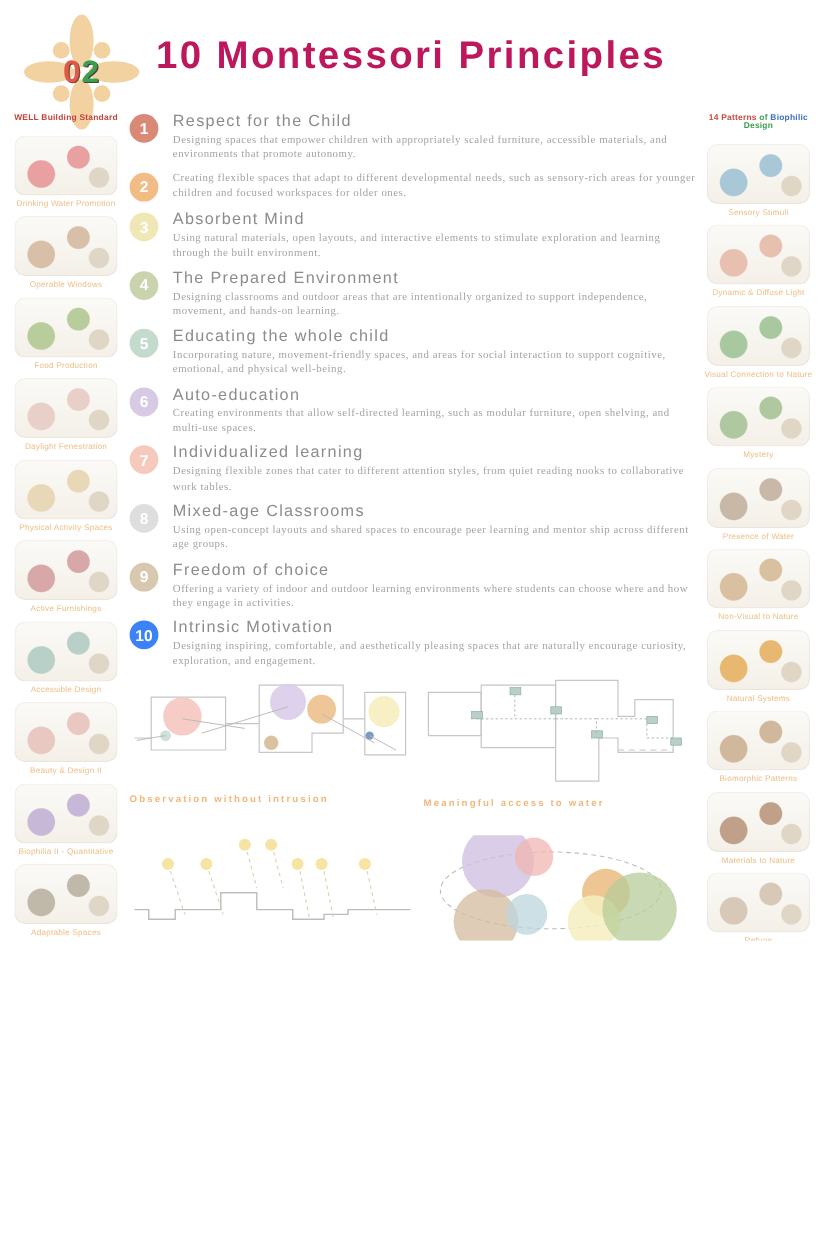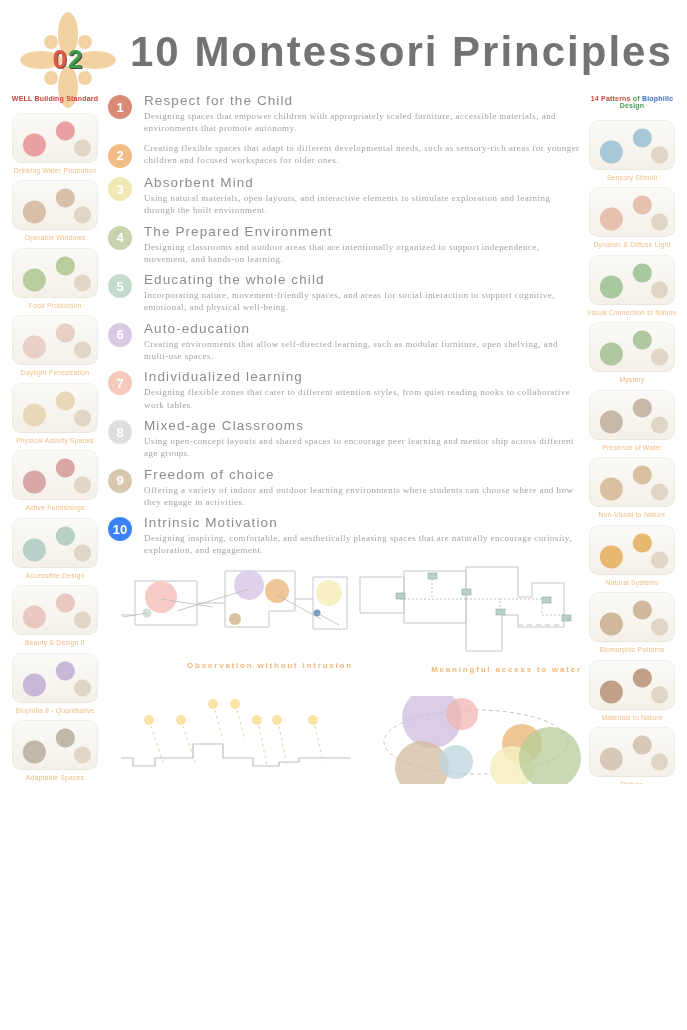--- a/index.html
+++ b/index.html
@@ -8,21 +8,21 @@
   .poster { position:relative; width:687px; height:784px; background:#ffffff; overflow:hidden; }
 
   
   .logo { position:absolute; left:18px; top:10px; width:100px; height:100px; }
   .logo svg { position:absolute; left:0; top:0; }
   .logo-num { position:absolute; left:0; top:34px; width:100px; text-align:center;
               font-size:26px; font-weight:bold; letter-spacing:1px; }
   .logo-num .zero { color:#e05a47; text-shadow:1px 1px 0 #7a4a3a; }
   .logo-num .two  { color:#3f9e4e; text-shadow:1px 1px 0 #444; }
   .page-title { position:absolute; left:130px; top:28px; width:550px;
-                font-size:42px; font-weight:bold; letter-spacing:2px; color:#737373; }
+                font-size:32px; font-weight:bold; letter-spacing:2px; color:#be185d; }
 
   
   .side-col { position:absolute; top:95px; width:100px; }
   .side-col.left  { left:5px; }
   .side-col.right { left:582px; }
   .side-title { font-size:7px; font-weight:bold; text-align:center; margin-bottom:4px; letter-spacing:0.2px; }
   .side-title.left-title { color:#c4453c; }
   .side-item { height:67.5px; display:flex; flex-direction:column; align-items:center; justify-content:flex-end; }
   .illus { width:86px; height:50px; border-radius:9px; position:relative; overflow:hidden;
            background:
@@ -40,21 +40,21 @@
   .principle { display:flex; margin-bottom:7.5px; }
   .p-num { flex:0 0 24px; width:24px; height:24px; border-radius:50%;
            color:#ffffff; font-size:13px; font-weight:bold;
            display:flex; align-items:center; justify-content:center; margin-right:12px; margin-top:2px; }
   .p-title { font-size:13.5px; color:#8c8c8c; letter-spacing:1.1px; margin-bottom:2px; }
   .p-desc  { font-size:9px; color:#a3a3a3; letter-spacing:0.45px; line-height:1.34; max-width:440px;font-family:Liberation Serif, serif; }
 
   
   .diagrams { position:absolute; left:108px; top:563px; width:474px;
               display:grid; grid-template-columns: 245px 229px; grid-row-gap:22px; }
-  .diagram { display:flex; flex-direction:column; align-items:flex-end; }
+  .diagram { display:flex; flex-direction:column; align-items:flex-start; }
   .diagram svg { display:block; }
   .caption { font-size:8px; font-weight:bold; color:#f2b679; letter-spacing:1.8px; margin-top:10px; text-align:center; }
 
   
   .photos { position:absolute; left:0; top:801px; width:687px; height:100px; display:flex; }
   .photo-cell { display:flex; align-items:center; justify-content:center; }
   .photo-cell:nth-child(1){ width:160px; } .photo-cell:nth-child(2){ width:180px; }
   .photo-cell:nth-child(3){ width:180px; } .photo-cell:nth-child(4){ width:167px; }
   .photo { width:118px; height:96px; border-radius:16px; overflow:hidden;
            background:

